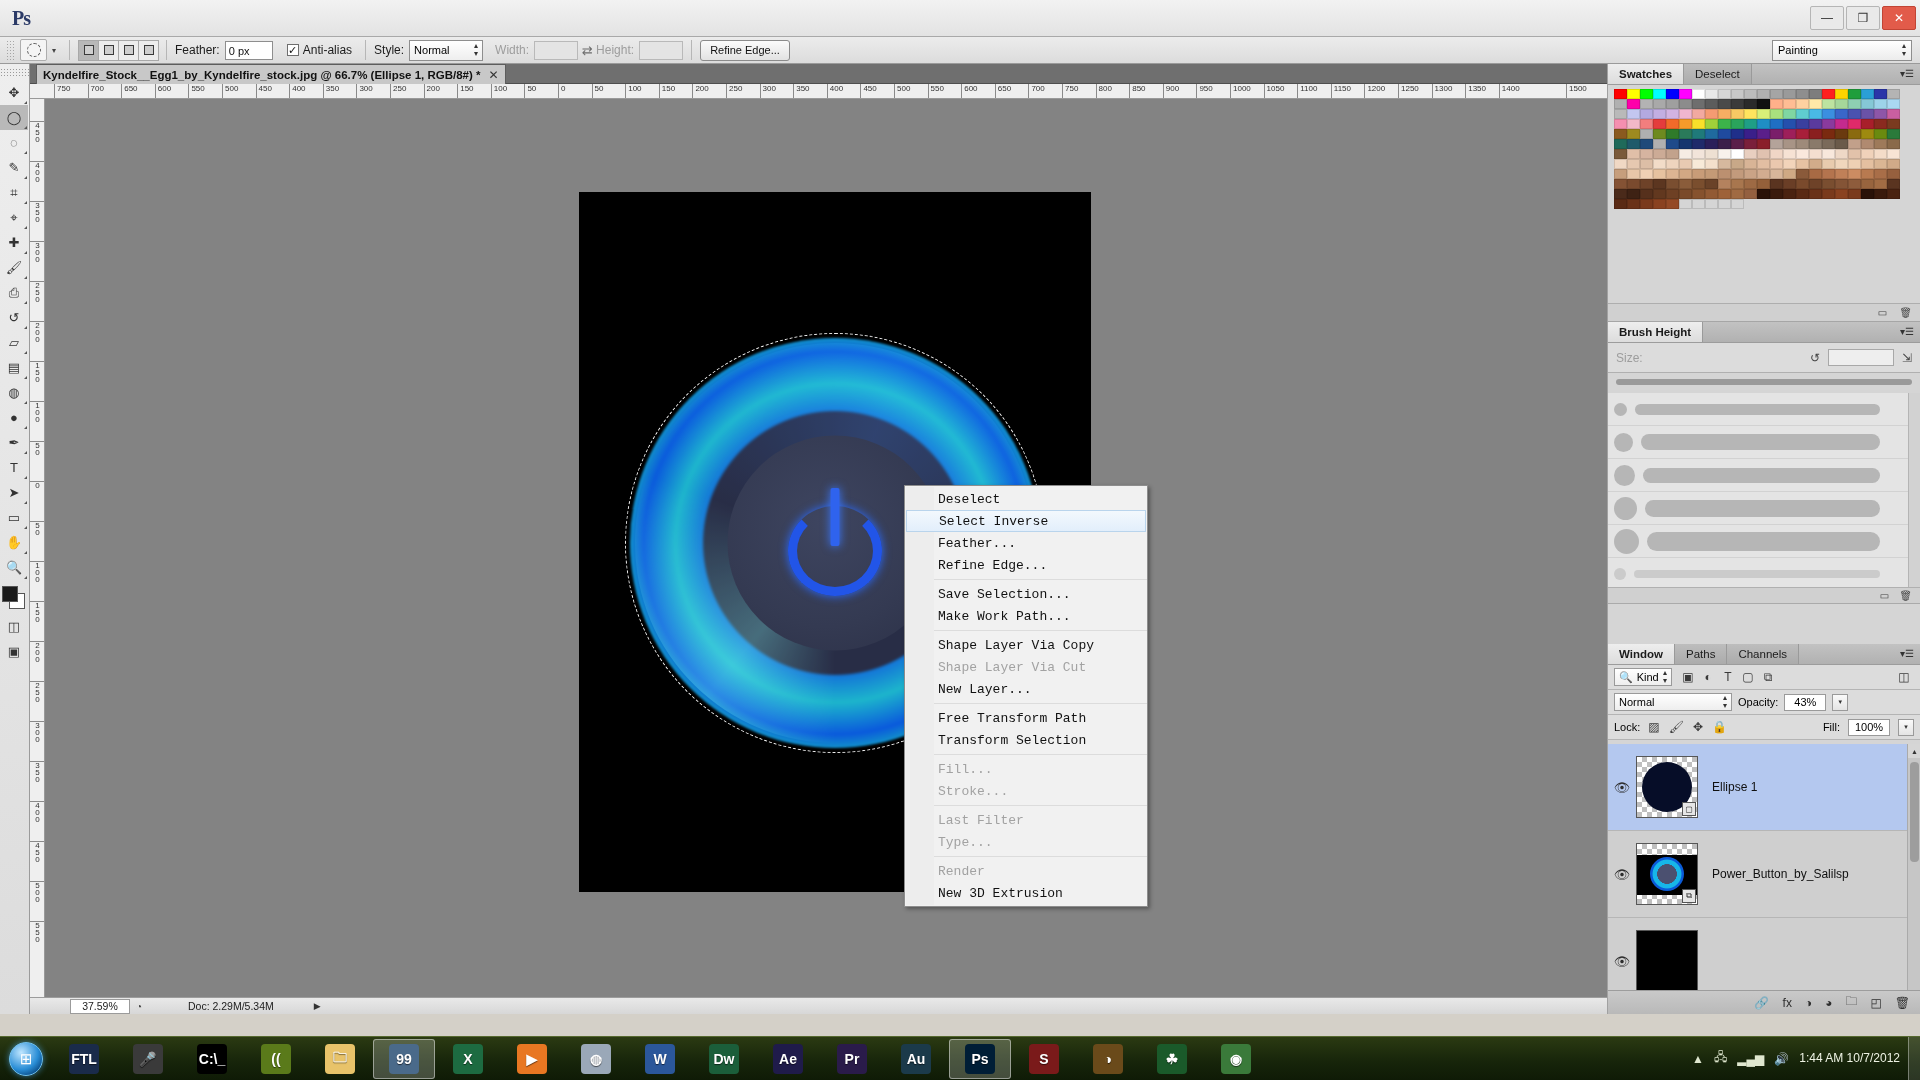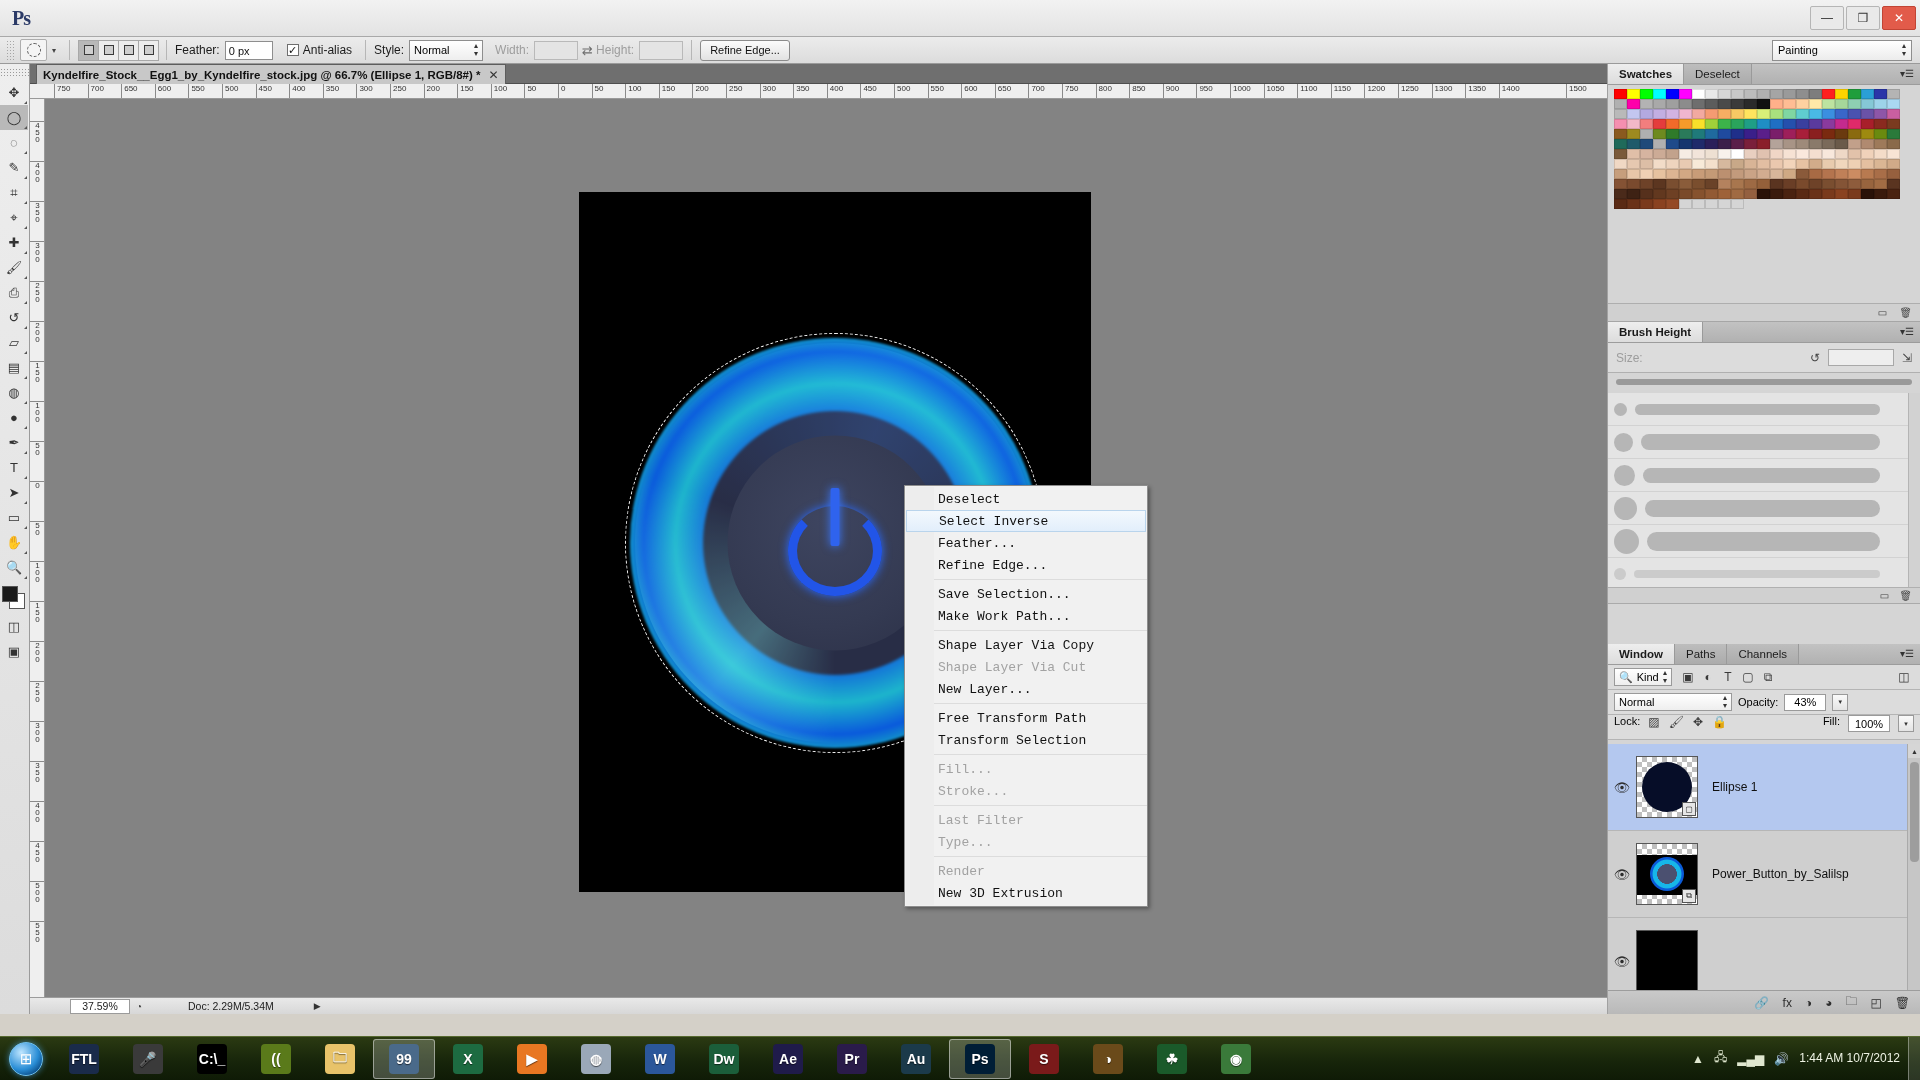--- a/index.html
+++ b/index.html
@@ -258,21 +258,21 @@
   .ficon{ width:20px;height:18px;display:flex;align-items:center;justify-content:center;
     font-size:12px;color:#3a3a3a; }
   .blendrow{ height:25px;background:#dcdcdc;display:flex;align-items:center;gap:6px;padding:0 6px;
     border-bottom:1px solid #b4b4b4; font-size:11px;}
   .blendsel{ height:18px;width:118px;border:1px solid #9a9a9a;background:linear-gradient(#fff,#eee);
     display:flex;align-items:center;justify-content:space-between;padding:0 4px;font-size:11px; }
   .numbox{ height:17px;width:42px;border:1px solid #9a9a9a;background:#fff;font-size:11px;
     display:flex;align-items:center;justify-content:center; }
   .mini-arrow{ width:16px;height:17px;border:1px solid #9a9a9a;background:linear-gradient(#fafafa,#e4e4e4);
     display:flex;align-items:center;justify-content:center;font-size:7px;color:#333; }
-  .lockrow{ height:25px;background:#dcdcdc;display:flex;align-items:flex-start;gap:8px;padding:0 6px;
+  .lockrow{ height:25px;background:#dcdcdc;display:flex;align-items:center;gap:8px;padding:0 6px;
     border-bottom:1px solid #b4b4b4; font-size:11px;}
   .layer-list{ position:absolute;left:0;right:0;top:100px;bottom:24px;background:#cfcfcf;overflow:hidden; }
   .layer-row{ height:87px;display:flex;align-items:center;border-bottom:1px solid #b6b6b6;
     background:#cfcfcf; }
   .layer-row.selected{ background:#b4c8ef; }
   .eye{ width:28px;text-align:center;font-size:13px;color:#2d2d2d; }
   .thumb{ width:62px;height:62px;border:1px solid #575757;position:relative;overflow:hidden;
     background:
       linear-gradient(45deg,#bfbfbf 25%,transparent 25%,transparent 75%,#bfbfbf 75%),
       linear-gradient(45deg,#bfbfbf 25%,#fff 25%,#fff 75%,#bfbfbf 75%);

